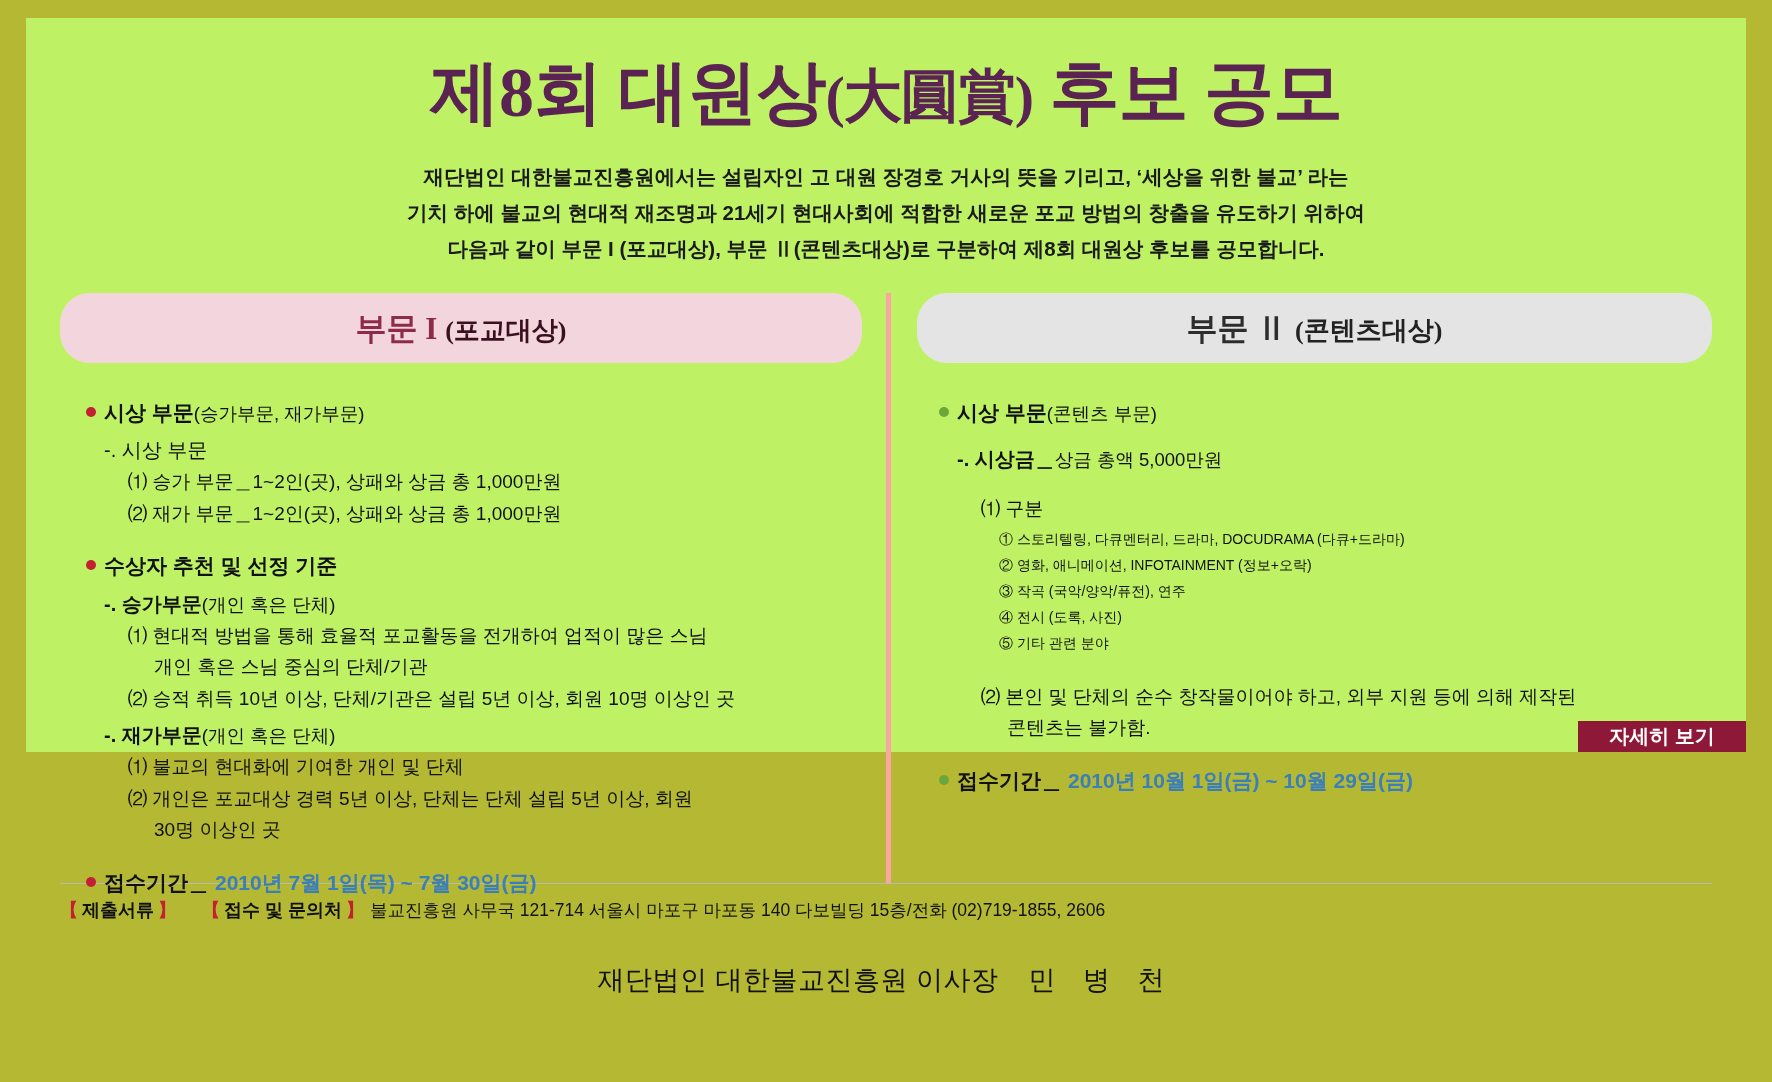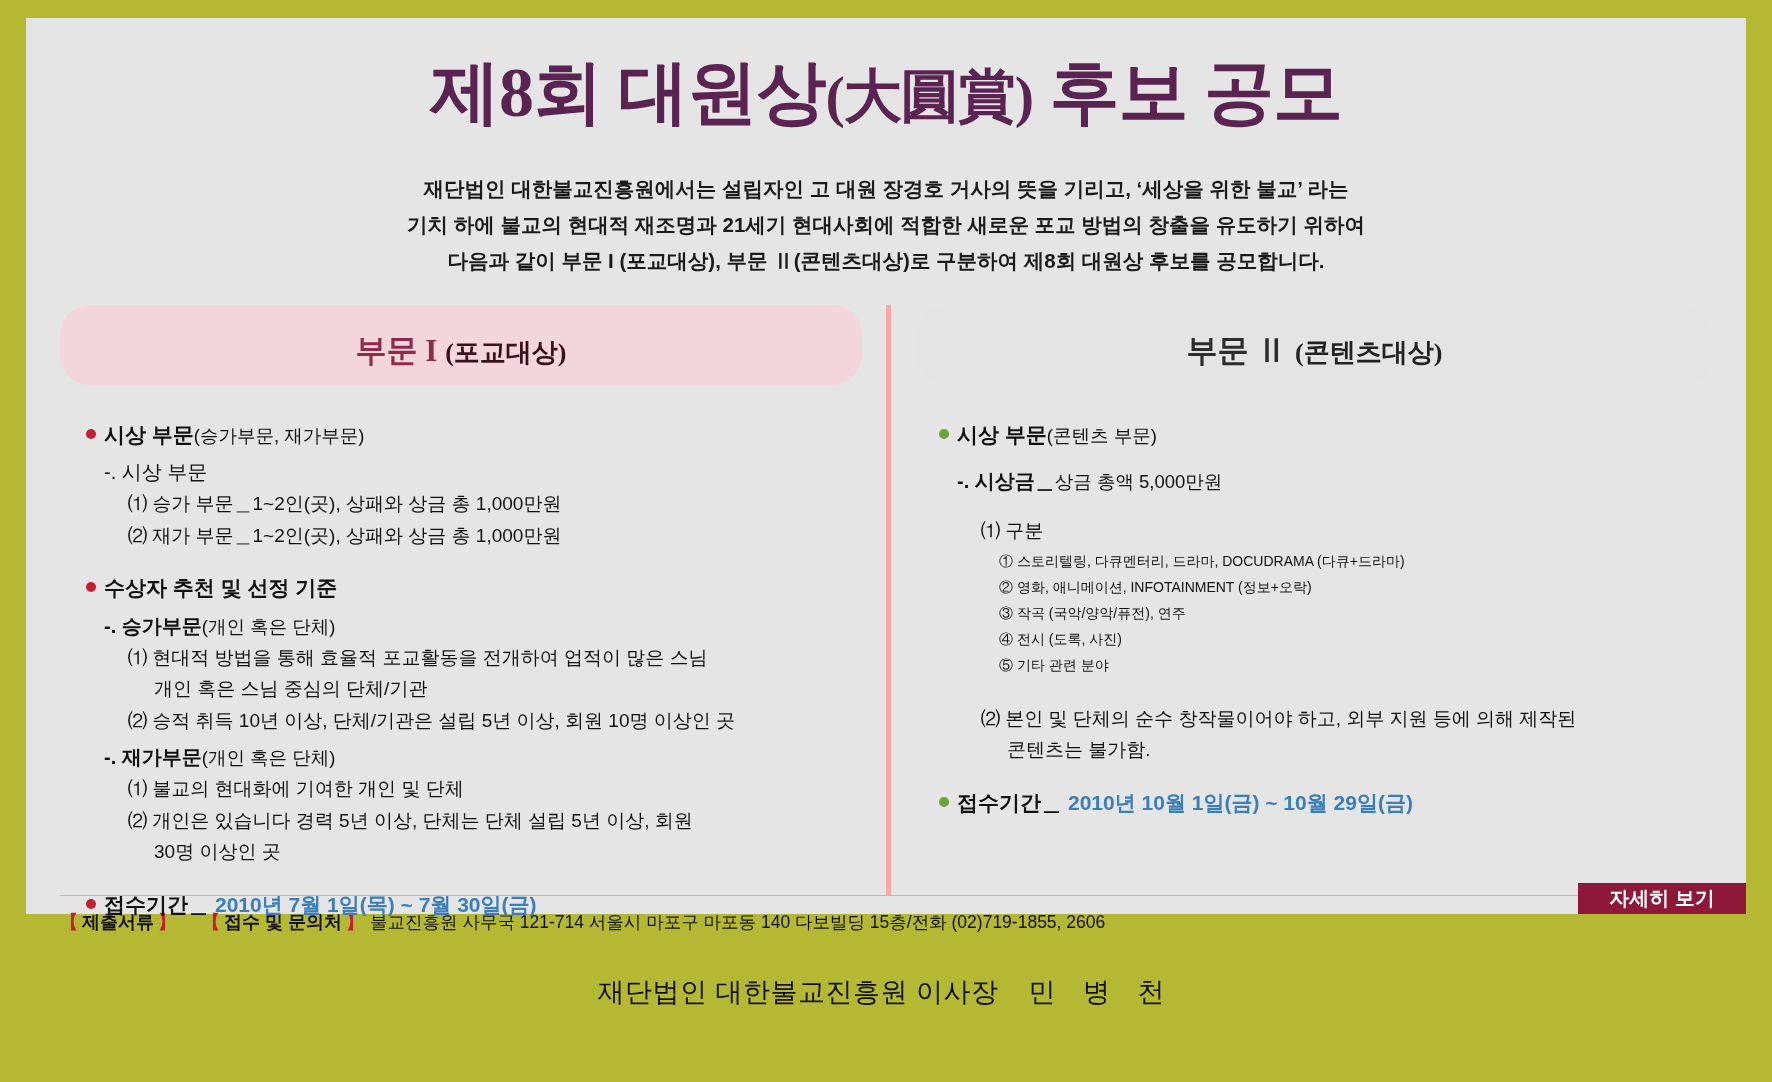--- a/index.html
+++ b/index.html
@@ -11,40 +11,40 @@
     height: 1082px;
     background: #b5b832;
     font-family: "Liberation Sans", sans-serif;
     overflow: hidden;
   }
   .poster {
     position: absolute;
     left: 26px;
     top: 18px;
     width: 1720px;
-    height: 896px;
-    background: #e5e5e5;
+    height: 734px;
+    background: #bef264;
     box-sizing: border-box;
   }
   .title {
     text-align: center;
     margin-top: 36px;
     font-family: "Liberation Serif", serif;
     font-size: 70px;
     font-weight: bold;
     color: #5b2352;
     letter-spacing: -1px;
     line-height: 1.1;
   }
   .title .hanja {
     font-size: 58px;
   }
   .intro {
     text-align: center;
-    margin-top: 40px;
+    margin-top: 28px;
     font-size: 20.5px;
     color: #1a1a1a;
     line-height: 1.75;
     font-weight: 600;
   }
   .columns {
     display: flex;
     margin-top: 26px;
     padding: 0 34px;
     box-sizing: border-box;
@@ -60,21 +60,21 @@
   }
   .col.right {
     padding-left: 26px;
     border-left: 5px solid #fca5a5;
   }
   .sec-head {
     border-radius: 30px;
     text-align: center;
     font-size: 31px;
     font-weight: bold;
-    padding: 25px 0 13px;
+    padding: 15px 0 13px;
     font-family: "Liberation Serif", serif;
   }
   .sec-head.pink {
     background: #f3d6dd;
     color: #8e2b4d;
   }
   .sec-head.gray {
     background: #e4e4e4;
     color: #2d2d2d;
   }
@@ -257,21 +257,21 @@
           <b>-. 승가부문</b><span class="thin">(개인 혹은 단체)</span>
         </div>
         <div class="lvl2">⑴ 현대적 방법을 통해 효율적 포교활동을 전개하여 업적이 많은 스님</div>
         <div class="lvl2 cont">개인 혹은 스님 중심의 단체/기관</div>
         <div class="lvl2">⑵ 승적 취득 10년 이상, 단체/기관은 설립 5년 이상, 회원 10명 이상인 곳</div>
 
         <div class="lvl1">
           <b>-. 재가부문</b><span class="thin">(개인 혹은 단체)</span>
         </div>
         <div class="lvl2">⑴ 불교의 현대화에 기여한 개인 및 단체</div>
-        <div class="lvl2">⑵ 개인은 있습니다 경력 5년 이상, 단체는 단체 설립 5년 이상, 회원</div>
+        <div class="lvl2">⑵ 개인은 포교대상 경력 5년 이상, 단체는 단체 설립 5년 이상, 회원</div>
         <div class="lvl2 cont">30명 이상인 곳</div>
 
         <div class="deadline">
           <span class="dot red"></span>
           <span class="label">접수기간＿</span>
           <span class="date">2010년 7월 1일(목) ~ 7월 30일(금)</span>
         </div>
       </div>
     </div>
 

